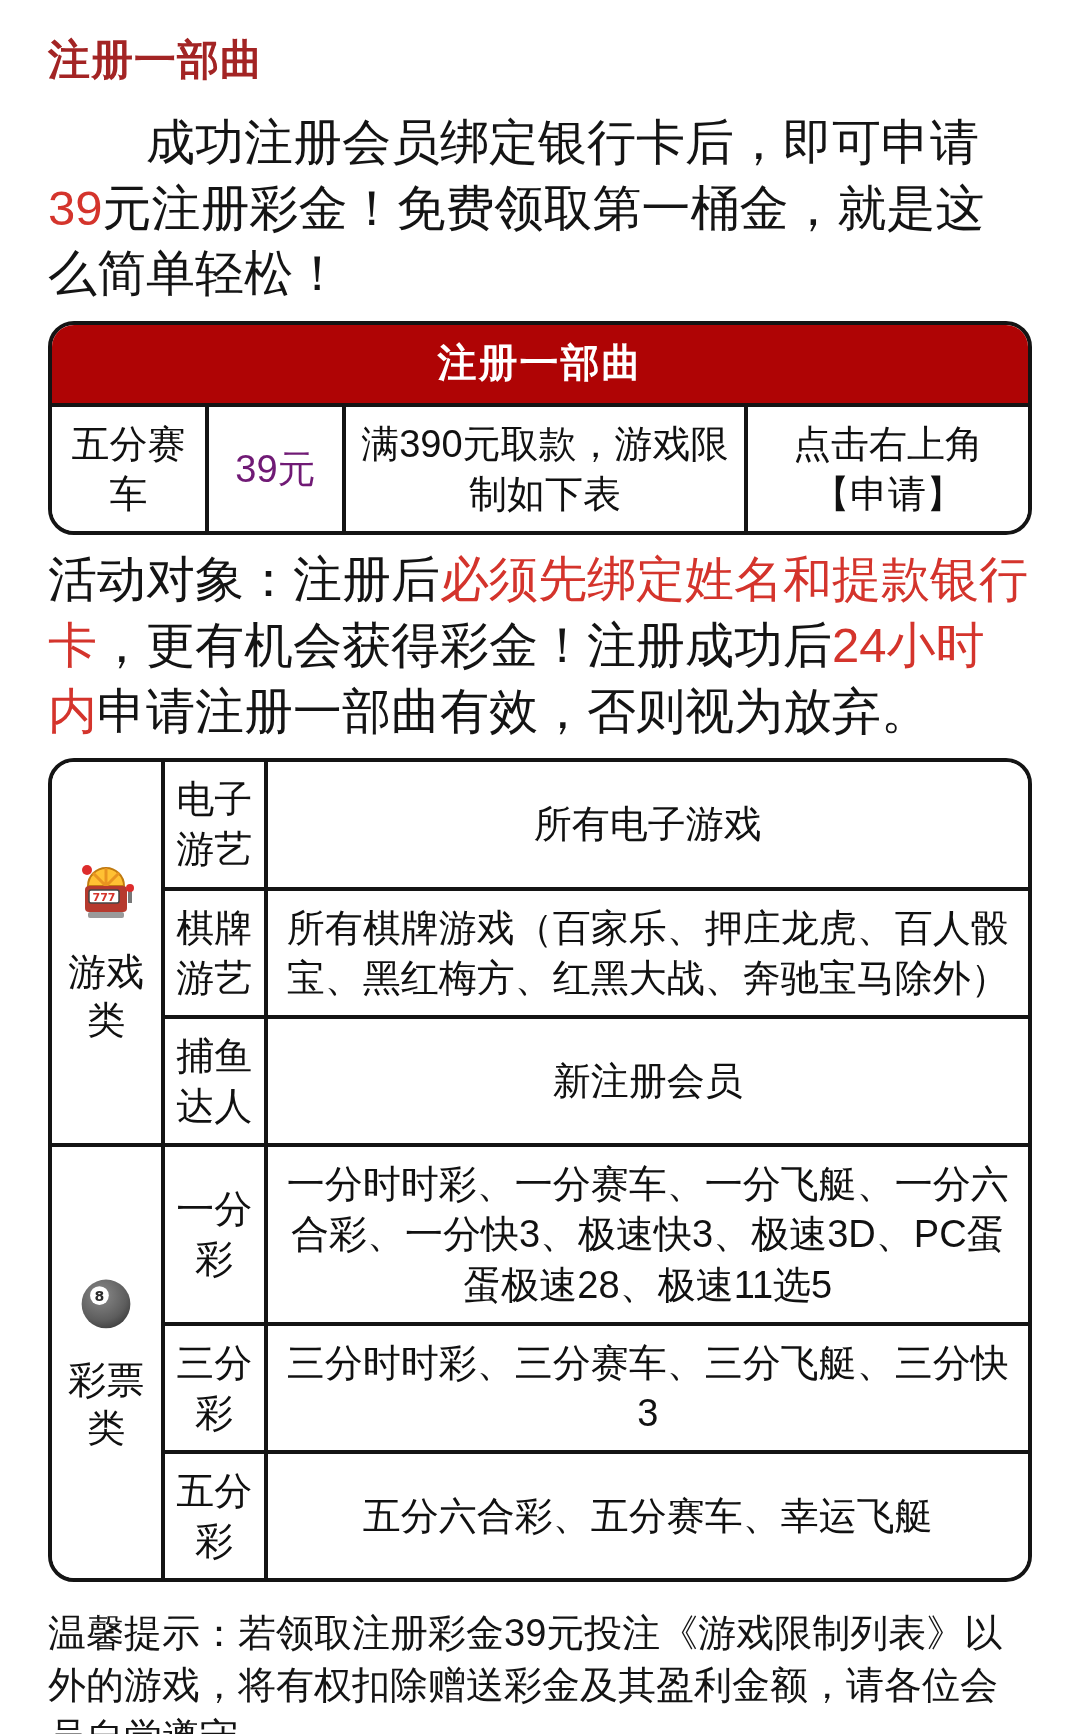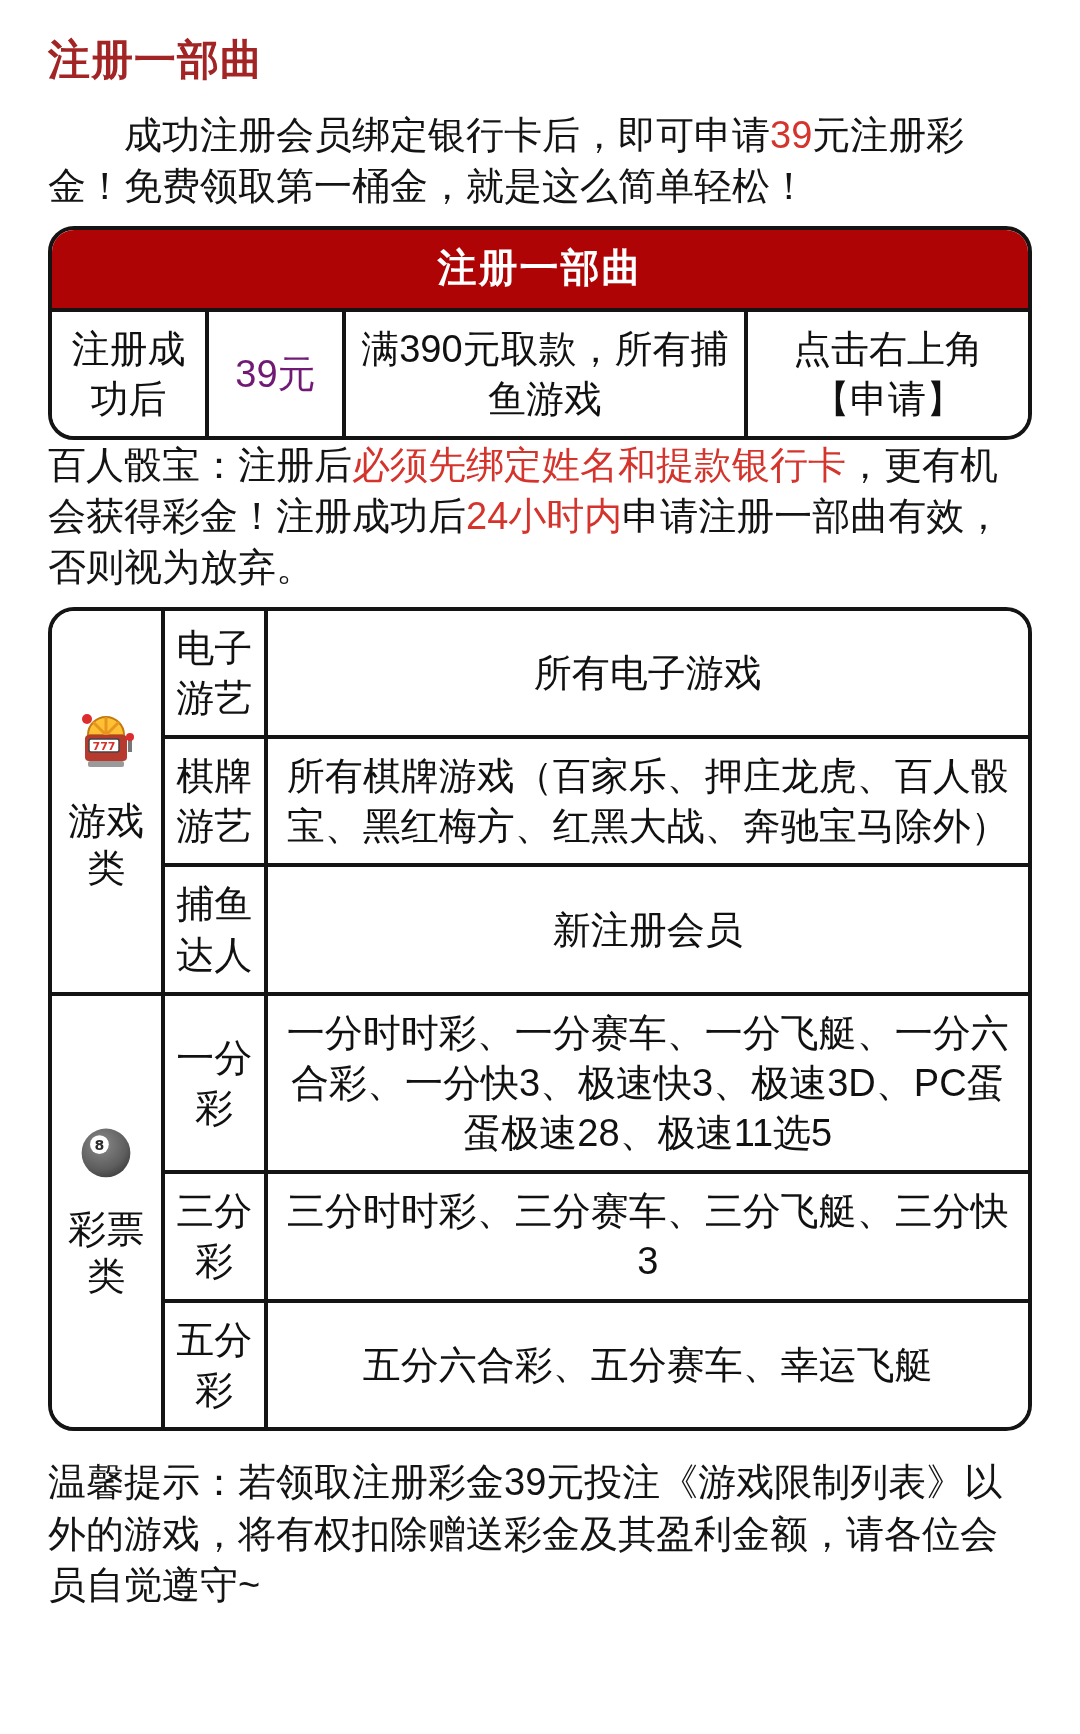--- a/index.html
+++ b/index.html
@@ -13,23 +13,23 @@
 
   h1.page-title{
     font-size:42px;
     font-weight:bold;
     color:#A32424;
     margin:14px 0 22px 0;
     letter-spacing:1px;
   }
 
   p.body-text{
-    font-size:38px;
+    font-size:49px;
     line-height:1.34;
-    margin:0 0 14px 0;
+    margin:12px 0 14px 0;
     color:#141414;
   }
   p.indent{text-indent:2em;}
   .red-em{color:#D4342C;}
 
   .tbl-wrap{
     border:4px solid #141414;
     border-radius:26px;
     overflow:hidden;
     margin:14px 0 0 0;
@@ -101,30 +101,30 @@
     <div class="tbl-caption">注册一部曲</div>
     <table class="grid">
       <colgroup>
         <col style="width:16%">
           <col style="width:14%">
           <col style="width:41%">
           <col style="width:29%">
       </colgroup>
       <tbody>
       <tr>
-        <td>注册成功后</td>
+        <td>五分赛车</td>
         <td class="amount-cell">39元</td>
-        <td>满390元取款，所有捕鱼游戏</td>
+        <td>满390元取款，游戏限制如下表</td>
         <td>点击右上角【申请】</td>
       </tr>
     </tbody>
       </table>
   </div>
 
-  <p class="body-text reminder"><span>百人骰宝：注册后</span><span class="red-em">必须先绑定姓名和提款银行卡</span><span>，更有机会获得彩金！注册成功后</span><span class="red-em">24小时内</span><span>申请注册一部曲有效，否则视为放弃。</span></p>
+  <p class="body-text reminder"><span>活动对象：注册后</span><span class="red-em">必须先绑定姓名和提款银行卡</span><span>，更有机会获得彩金！注册成功后</span><span class="red-em">24小时内</span><span>申请注册一部曲有效，否则视为放弃。</span></p>
 
   <div class="tbl-wrap">
     <table class="grid">
       <colgroup>
         <col style="width:11.5%">
           <col style="width:10.5%">
           <col style="width:78%">
       </colgroup>
       <tbody>
           <tr>

